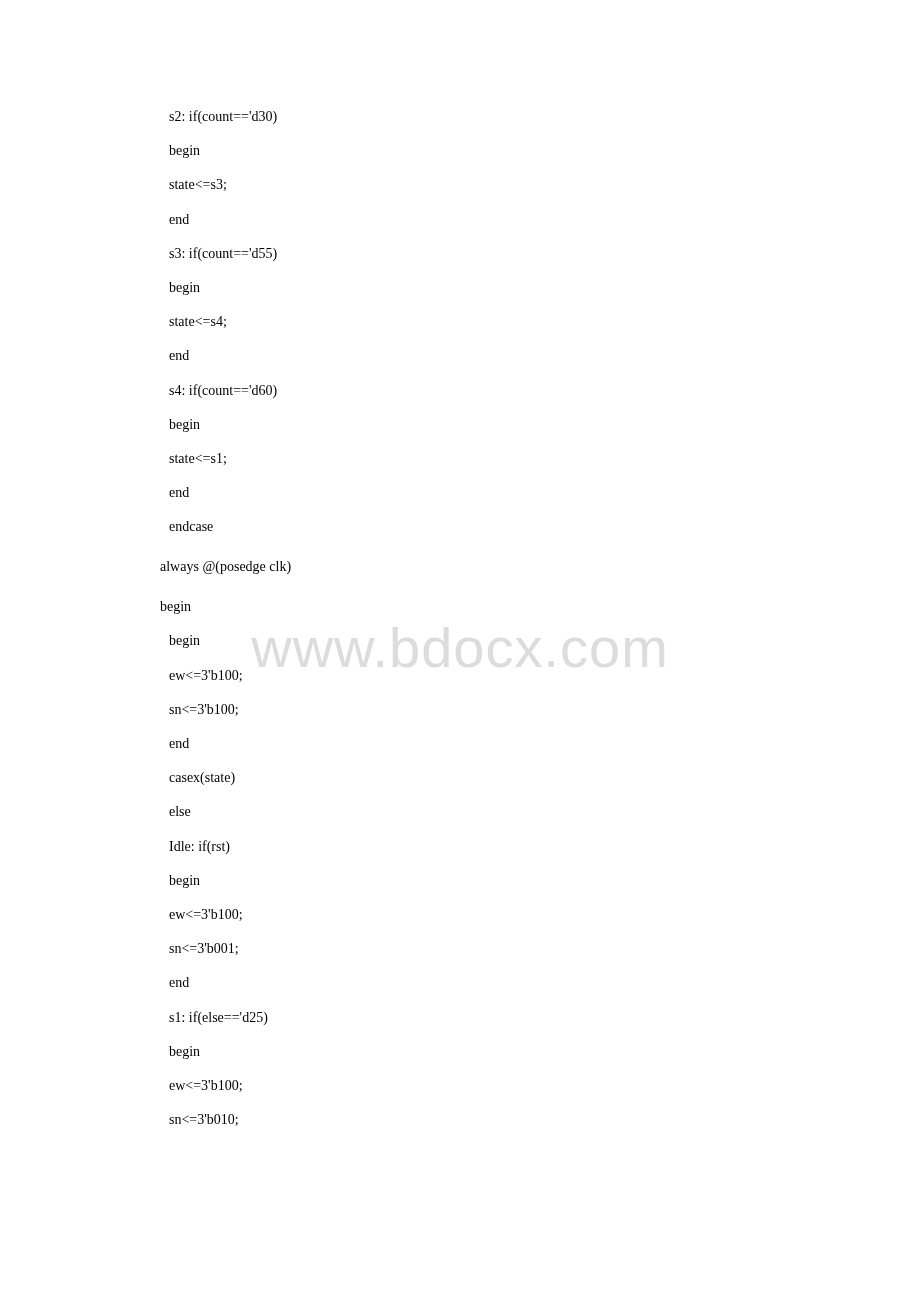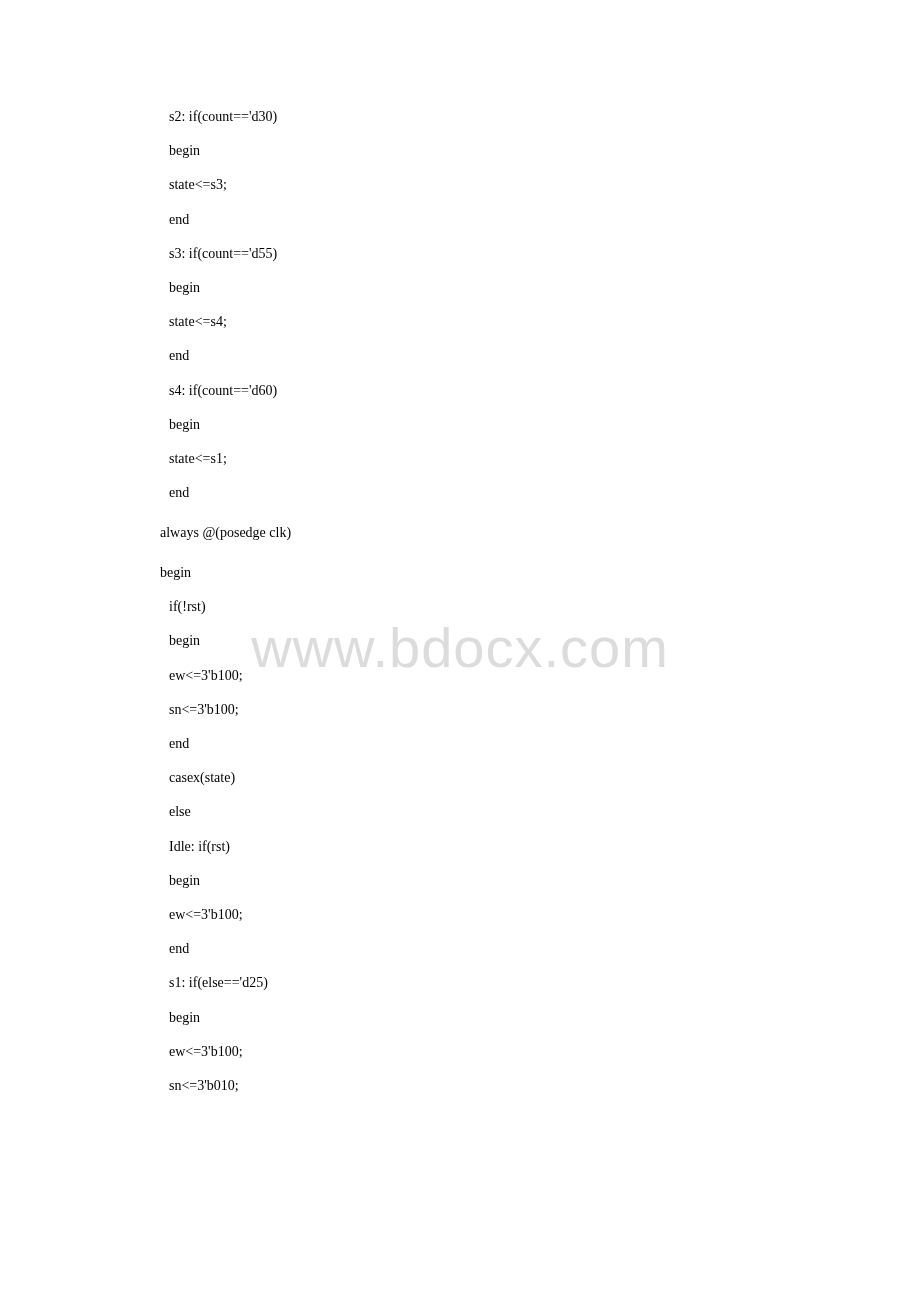--- a/index.html
+++ b/index.html
@@ -63,30 +63,31 @@
   <div class="line indent1">state&lt;=s3;</div>
   <div class="line indent1">end</div>
   <div class="line indent1">s3: if(count=='d55)</div>
   <div class="line indent1">begin</div>
   <div class="line indent1">state&lt;=s4;</div>
   <div class="line indent1">end</div>
   <div class="line indent1">s4: if(count=='d60)</div>
   <div class="line indent1">begin</div>
   <div class="line indent1">state&lt;=s1;</div>
   <div class="line indent1">end</div>
+  <div class="line indent1">endcase</div>
   <div class="line indent0">always @(posedge clk)</div>
   <div class="line indent0">begin</div>
-  <div class="line indent1">if(!rst)</div>
   <div class="line indent1">begin</div>
   <div class="line indent1">ew&lt;=3'b100;</div>
   <div class="line indent1">sn&lt;=3'b100;</div>
   <div class="line indent1">end</div>
   <div class="line indent1">casex(state)</div>
   <div class="line indent1">else</div>
   <div class="line indent1">Idle: if(rst)</div>
   <div class="line indent1">begin</div>
   <div class="line indent1">ew&lt;=3'b100;</div>
+  <div class="line indent1">sn&lt;=3'b001;</div>
   <div class="line indent1">end</div>
   <div class="line indent1">s1: if(else=='d25)</div>
   <div class="line indent1">begin</div>
   <div class="line indent1">ew&lt;=3'b100;</div>
   <div class="line indent1">sn&lt;=3'b010;</div>
 </div>
 
 </body></html>

